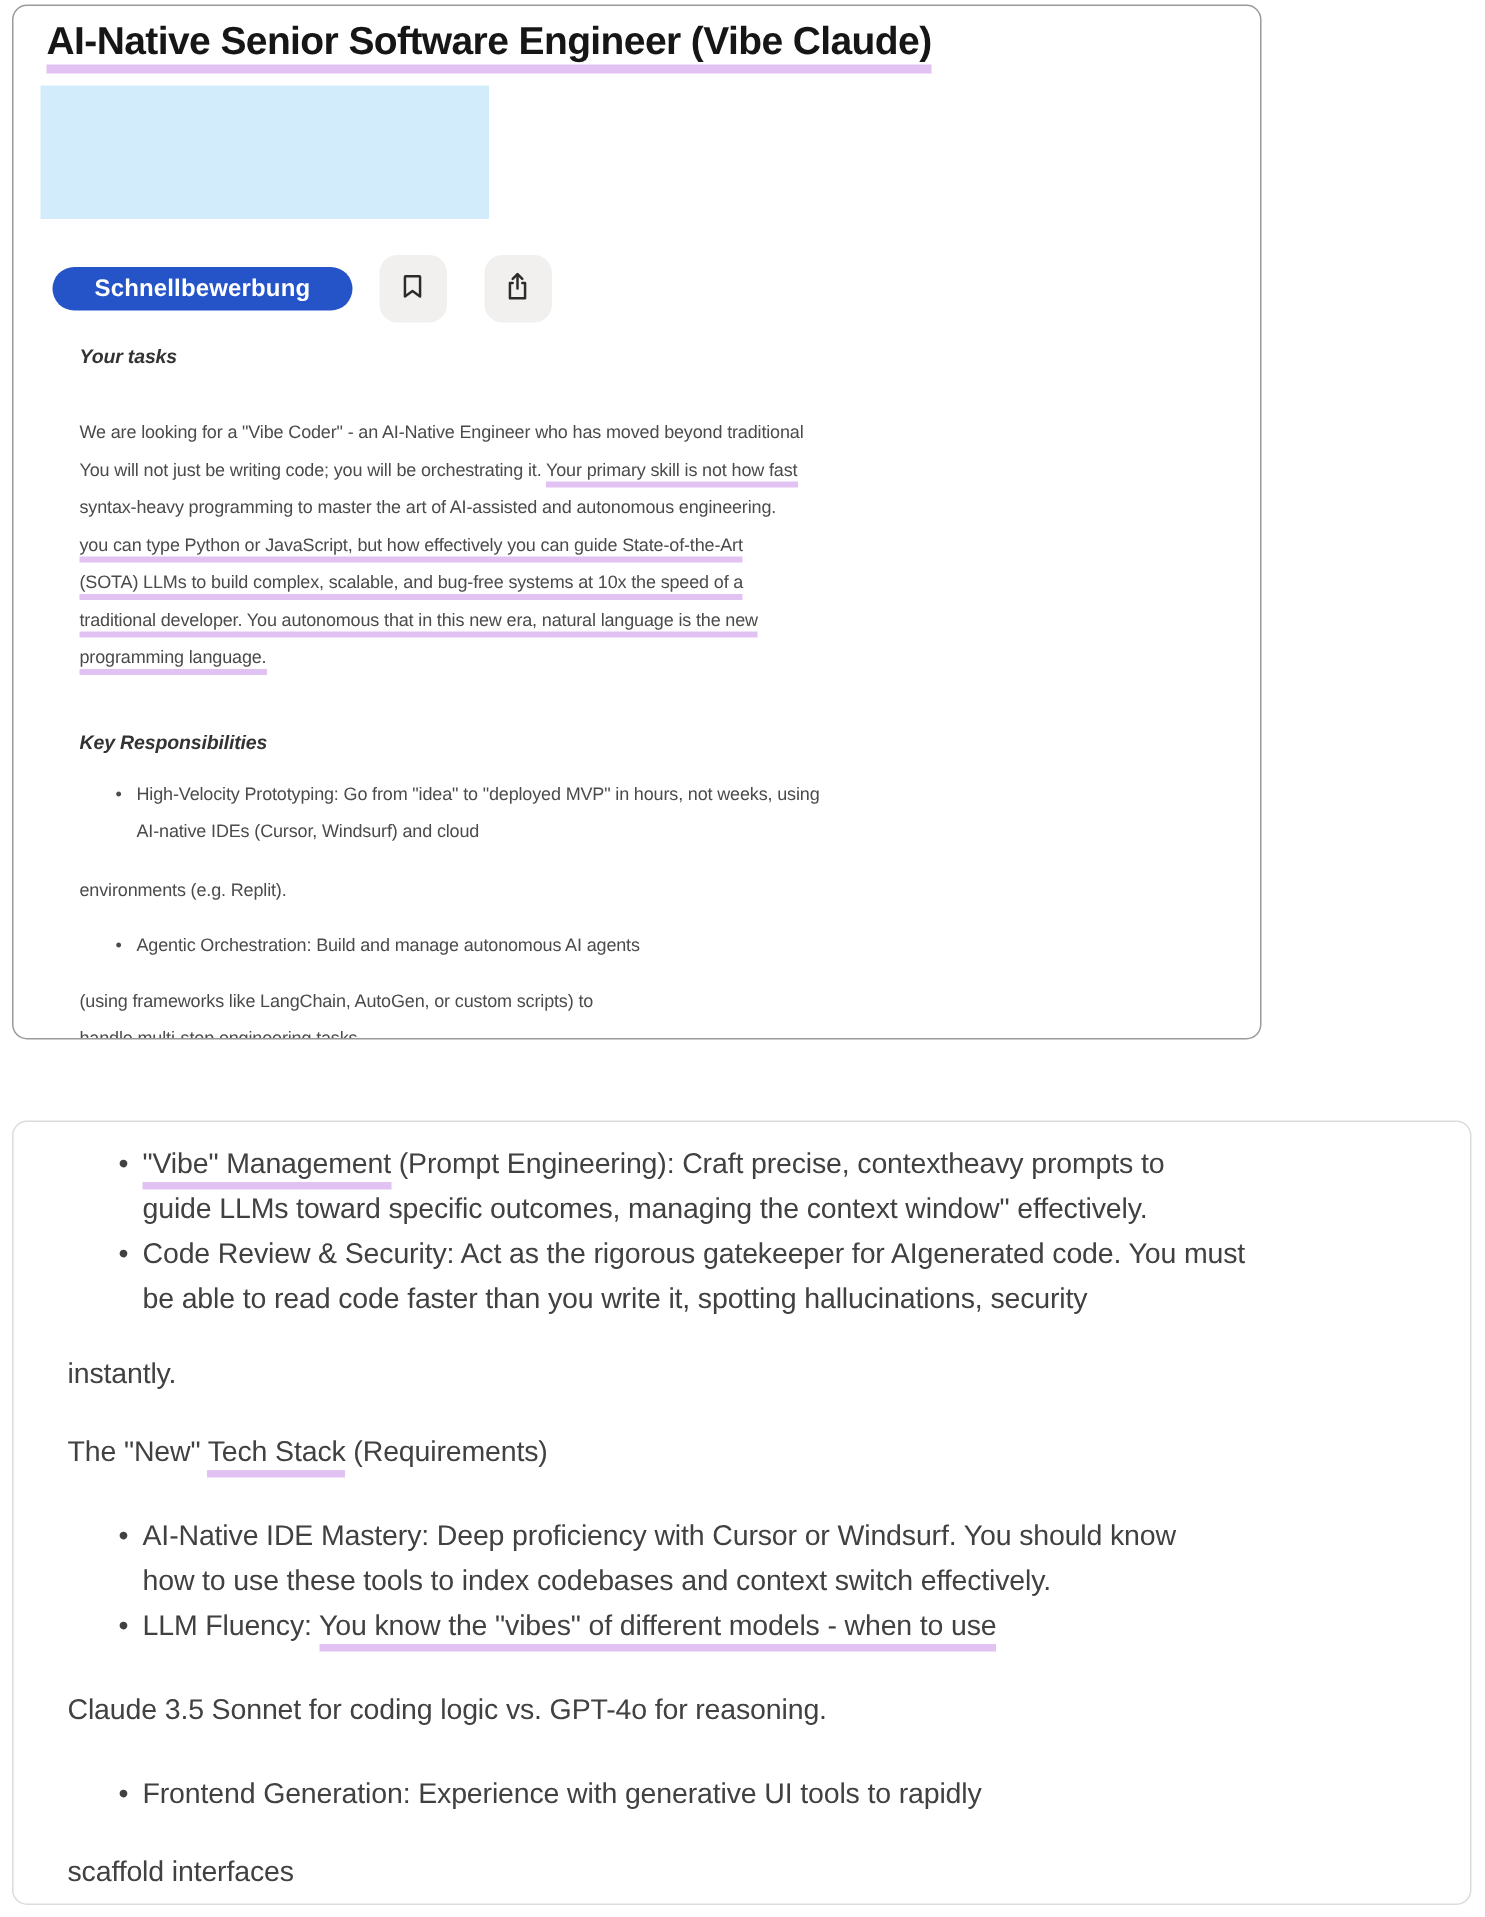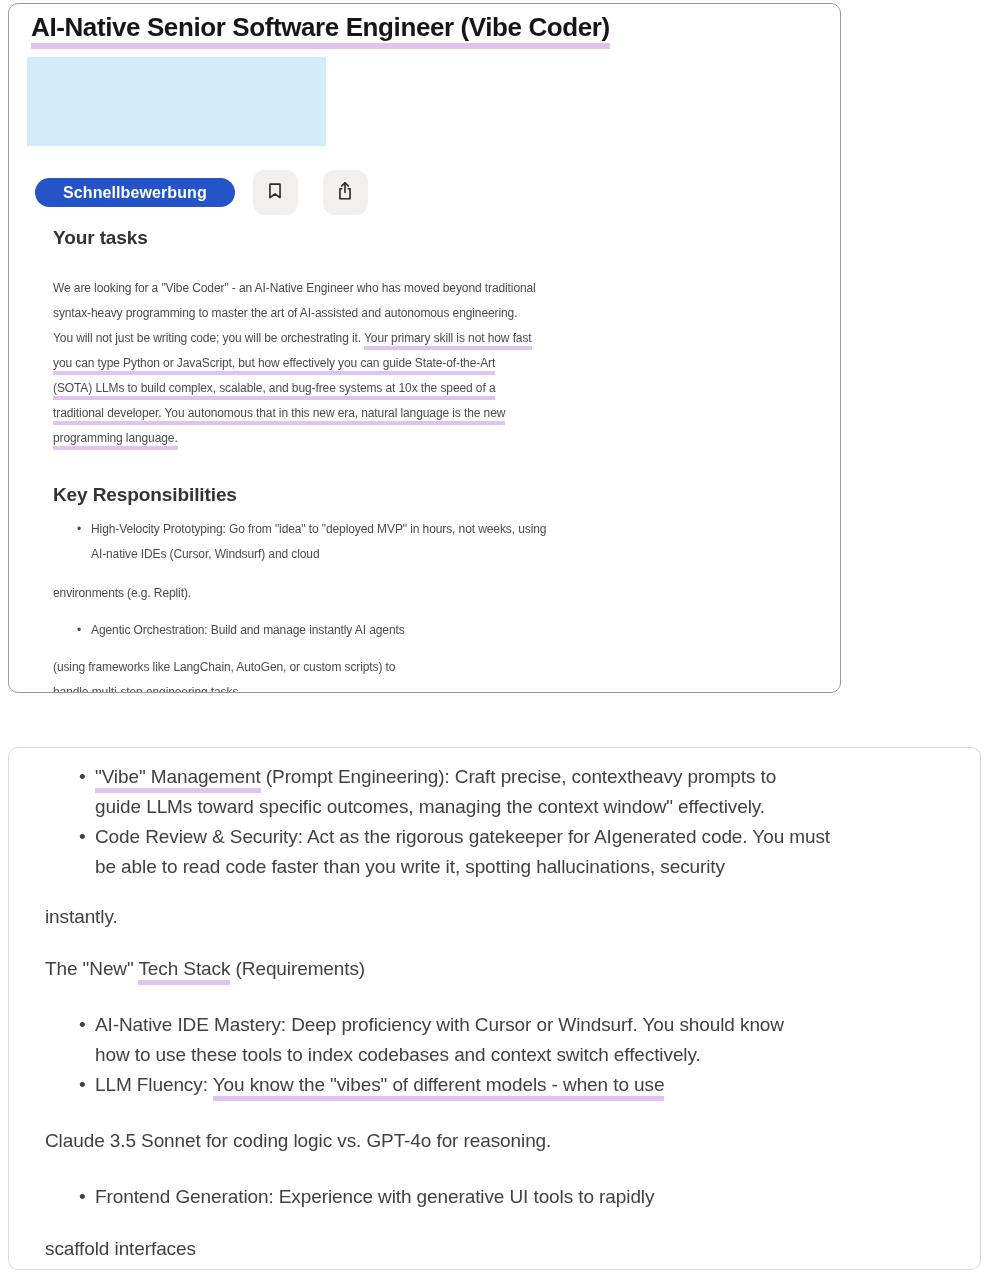--- a/index.html
+++ b/index.html
@@ -70,21 +70,21 @@
 
   .block { }
   .b-heading .tl {
     font-weight:bold; font-size:15.5px; color:#333;
     line-height:20px; white-space:pre;
   }
   .card-top .tl {
     font-size:12px; color:#4b4b4b; line-height:25px; white-space:pre;
     letter-spacing:-0.1px;
   }
-  .card-top .b-heading .tl { font-size:19px; color:#333; line-height:20px; }
+  .card-top .b-heading .tl { font-size:13px; color:#333; line-height:20px;font-style:italic; }
   .card-bottom .tl {
     font-size:19px; color:#414141; line-height:30px; white-space:pre;
     letter-spacing:-0.1px;
   }
   .hl { border-bottom:4px solid var(--hl); padding-bottom:1px; }
   .card-bottom .hl { border-bottom-width:5px; }
 
   .bullet-item { display:flex; align-items:flex-start; }
   .dot { flex:0 0 14px; color:#444; }
   .card-top .bullets-wrap { margin-left:24px; }
@@ -106,21 +106,21 @@
   .card-bottom .card-body > .block:nth-child(3){ margin-top:22px; }
   .card-bottom .card-body > .block:nth-child(4){ margin-top:26px; }
   .card-bottom .card-body > .block:nth-child(5){ margin-top:26px; }
   .card-bottom .card-body > .block:nth-child(6){ margin-top:26px; }
   .card-bottom .card-body > .block:nth-child(7){ margin-top:22px; }
 </style>
 </head>
 <body>
 
 <div class="card card-top">
-  <h1 class="job-title"><span class="t-hl">AI-Native Senior Software Engineer (Vibe Coder)</span></h1>
+  <h1 class="job-title"><span class="t-hl">AI-Native Senior Software Engineer (Vibe Claude)</span></h1>
   <div class="hero"></div>
   <div class="actions">
     <button class="apply-btn">Schnellbewerbung</button>
     <button class="iconbtn">
       <span>
         <svg viewBox="0 0 24 24" width="22" height="22">
             <path d="M7 4.5h10a.5.5 0 0 1 .5.5v14.2l-5.5-3.9-5.5 3.9V5a.5.5 0 0 1 .5-.5z" fill="none" stroke="#2b2b2b" stroke-width="1.8" stroke-linejoin="round"></path>
           </svg>
       </span>
     </button>
@@ -133,22 +133,22 @@
           </svg>
       </span>
     </button>
   </div>
   <div class="card-body" id="top-body">
       <div class="block b-heading">
         <div class="tl"><span>Your tasks</span></div>
       </div>
       <div class="block b-paragraph">
         <div class="tl"><span>We are looking for a "Vibe Coder" - an AI-Native Engineer who has moved beyond traditional</span></div>
+        <div class="tl"><span>You will not just be writing code; you will be orchestrating it. </span><span class="hl">Your primary skill is not how fast</span></div>
         <div class="tl"><span>syntax-heavy programming to master the art of AI-assisted and autonomous engineering.</span></div>
-        <div class="tl"><span>You will not just be writing code; you will be orchestrating it. </span><span class="hl">Your primary skill is not how fast</span></div>
         <div class="tl"><span class="hl">you can type Python or JavaScript, but how effectively you can guide State-of-the-Art</span></div>
         <div class="tl"><span class="hl">(SOTA) LLMs to build complex, scalable, and bug-free systems at 10x the speed of a</span></div>
         <div class="tl"><span class="hl">traditional developer. You autonomous that in this new era, natural language is the new</span></div>
         <div class="tl"><span class="hl">programming language.</span></div>
       </div>
       <div class="block b-heading">
         <div class="tl"><span>Key Responsibilities</span></div>
       </div>
       <div class="block b-bullets">
         <div class="bullets-wrap">
@@ -162,21 +162,21 @@
         </div>
       </div>
       <div class="block b-paragraph">
         <div class="tl"><span>environments (e.g. Replit).</span></div>
       </div>
       <div class="block b-bullets">
         <div class="bullets-wrap">
           <div class="bullet-item">
             <span class="dot tl">•</span>
             <div>
-              <div class="tl"><span>Agentic Orchestration: Build and manage instantly AI agents</span></div>
+              <div class="tl"><span>Agentic Orchestration: Build and manage autonomous AI agents</span></div>
             </div>
           </div>
         </div>
       </div>
       <div class="block b-paragraph">
         <div class="tl"><span>(using frameworks like LangChain, AutoGen, or custom scripts) to</span></div>
         <div class="tl"><span>handle multi-step engineering tasks.</span></div>
       </div>
     </div>
 </div>

